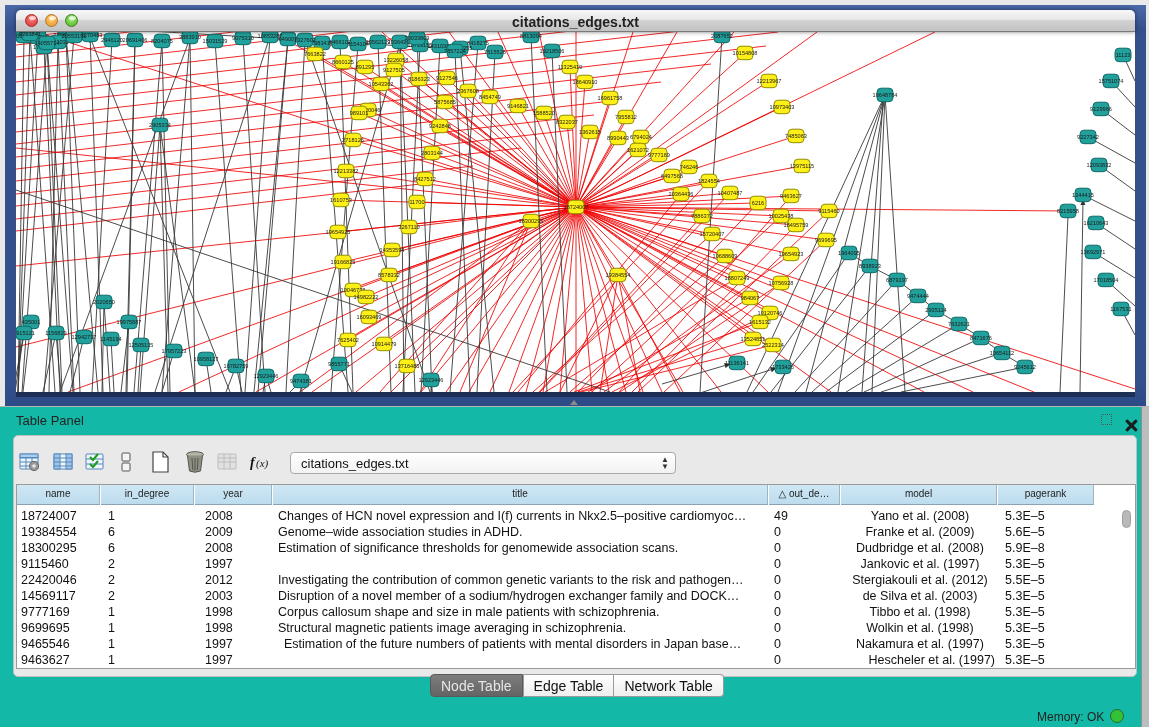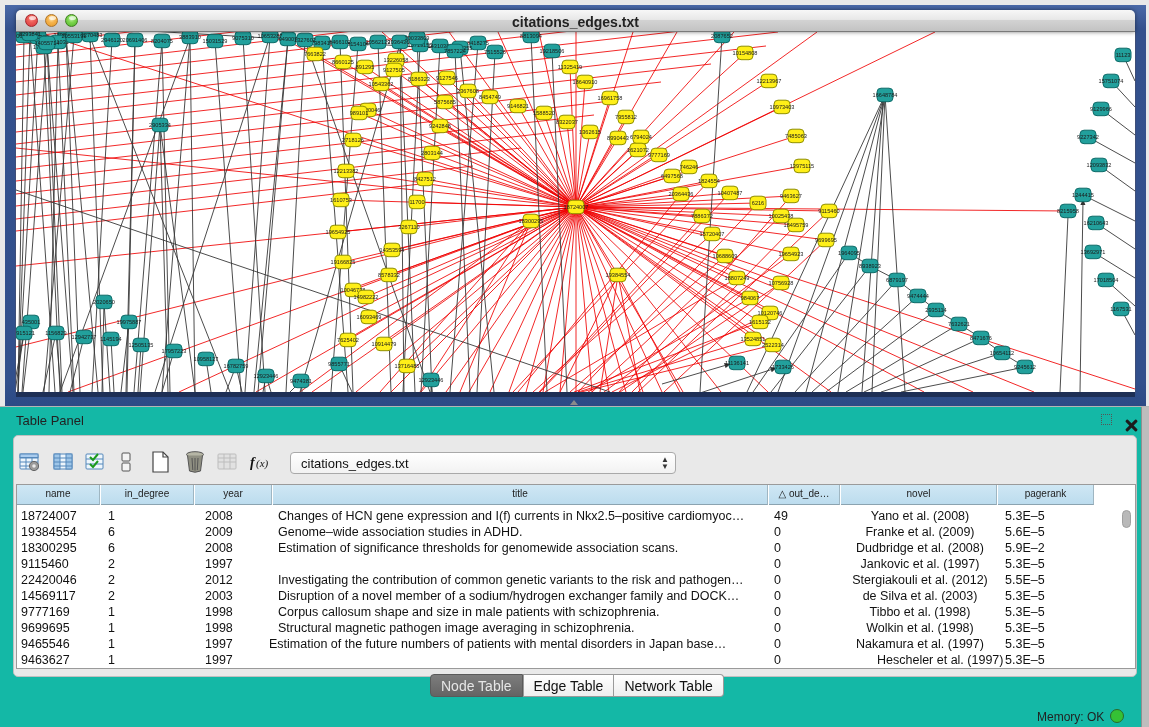--- a/index.html
+++ b/index.html
@@ -689,50 +689,50 @@
 </svg>
  <div class="combo">citations_edges.txt</div>
     <div class="stepper">▲<br>▼</div>
  <div class="tablebox">
  <div class="thead">
   <div class="th" style="left:0;width:83px">name</div>
   <div class="th" style="left:84px;width:93px">in_degree</div>
   <div class="th" style="left:178px;width:77px">year</div>
   <div class="th" style="left:256px;width:495px">title</div>
   <div class="th" style="left:752px;width:71px">△ out_de…</div>
-  <div class="th" style="left:824px;width:156px">novel</div>
+  <div class="th" style="left:824px;width:156px">model</div>
   <div class="th" style="left:981px;width:96px">pagerank</div>
  </div>
  <div class="rows">
         <div class="row" style="top:0px">
           <span class="c" style="left:4px">18724007</span>
           <span class="c" style="left:91px">1</span>
           <span class="c" style="left:188px">2008</span>
-          <span class="c" style="left:261px">Changes of HCN gene expression and I(f) currents in Nkx2.5–positive cardiomyoc…</span>
+          <span class="c" style="left:261px">Changes of HCN novel expression and I(f) currents in Nkx2.5–positive cardiomyoc…</span>
           <span class="c" style="left:757px">49</span>
           <span class="c" style="left:828px;width:150px;text-align:center">Yano et al. (2008)</span>
           <span class="c" style="left:988px">5.3E–5</span>
         </div>
         <div class="row" style="top:16px">
           <span class="c" style="left:4px">19384554</span>
           <span class="c" style="left:91px">6</span>
           <span class="c" style="left:188px">2009</span>
           <span class="c" style="left:261px">Genome–wide association studies in ADHD.</span>
           <span class="c" style="left:757px">0</span>
           <span class="c" style="left:828px;width:150px;text-align:center">Franke et al. (2009)</span>
           <span class="c" style="left:988px">5.6E–5</span>
         </div>
         <div class="row" style="top:32px">
           <span class="c" style="left:4px">18300295</span>
           <span class="c" style="left:91px">6</span>
           <span class="c" style="left:188px">2008</span>
           <span class="c" style="left:261px">Estimation of significance thresholds for genomewide association scans.</span>
           <span class="c" style="left:757px">0</span>
           <span class="c" style="left:828px;width:150px;text-align:center">Dudbridge et al. (2008)</span>
-          <span class="c" style="left:988px">5.9E–2</span>
+          <span class="c" style="left:988px">5.9E–8</span>
         </div>
         <div class="row" style="top:48px">
           <span class="c" style="left:4px">9115460</span>
           <span class="c" style="left:91px">2</span>
           <span class="c" style="left:188px">1997</span>
           <span class="c" style="left:757px">0</span>
           <span class="c" style="left:828px;width:150px;text-align:center">Jankovic et al. (1997)</span>
           <span class="c" style="left:988px">5.3E–5</span>
         </div>
         <div class="row" style="top:64px">
@@ -759,40 +759,40 @@
           <span class="c" style="left:188px">1998</span>
           <span class="c" style="left:261px">Corpus callosum shape and size in male patients with schizophrenia.</span>
           <span class="c" style="left:757px">0</span>
           <span class="c" style="left:828px;width:150px;text-align:center">Tibbo et al. (1998)</span>
           <span class="c" style="left:988px">5.3E–5</span>
         </div>
         <div class="row" style="top:112px">
           <span class="c" style="left:4px">9699695</span>
           <span class="c" style="left:91px">1</span>
           <span class="c" style="left:188px">1998</span>
-          <span class="c" style="left:261px">Structural magnetic pathogen image averaging in schizophrenia.</span>
+          <span class="c" style="left:261px">Structural magnetic patients image averaging in schizophrenia.</span>
           <span class="c" style="left:757px">0</span>
           <span class="c" style="left:828px;width:150px;text-align:center">Wolkin et al. (1998)</span>
           <span class="c" style="left:988px">5.3E–5</span>
         </div>
         <div class="row" style="top:128px">
           <span class="c" style="left:4px">9465546</span>
           <span class="c" style="left:91px">1</span>
           <span class="c" style="left:188px">1997</span>
-          <span class="c" style="left:252px">Estimation of the future numbers of patients with mental disorders in Japan base…</span>
+          <span class="c" style="left:267px">Estimation of the future numbers of patients with mental disorders in Japan base…</span>
           <span class="c" style="left:757px">0</span>
           <span class="c" style="left:828px;width:150px;text-align:center">Nakamura et al. (1997)</span>
           <span class="c" style="left:988px">5.3E–5</span>
         </div>
         <div class="row" style="top:144px">
           <span class="c" style="left:4px">9463627</span>
           <span class="c" style="left:91px">1</span>
           <span class="c" style="left:188px">1997</span>
           <span class="c" style="left:757px">0</span>
-          <span class="c" style="left:860px;width:150px;text-align:left">Hescheler et al. (1997)</span>
+          <span class="c" style="left:828px;width:150px;text-align:right">Hescheler et al. (1997)</span>
           <span class="c" style="left:988px">5.3E–5</span>
         </div>
       </div>
  <div class="vsb"></div>
  </div>
  <div class="tabs">
   <div class="tab sel first">Node Table</div>
       <div class="tab">Edge Table</div>
       <div class="tab last">Network Table</div>
  </div>

